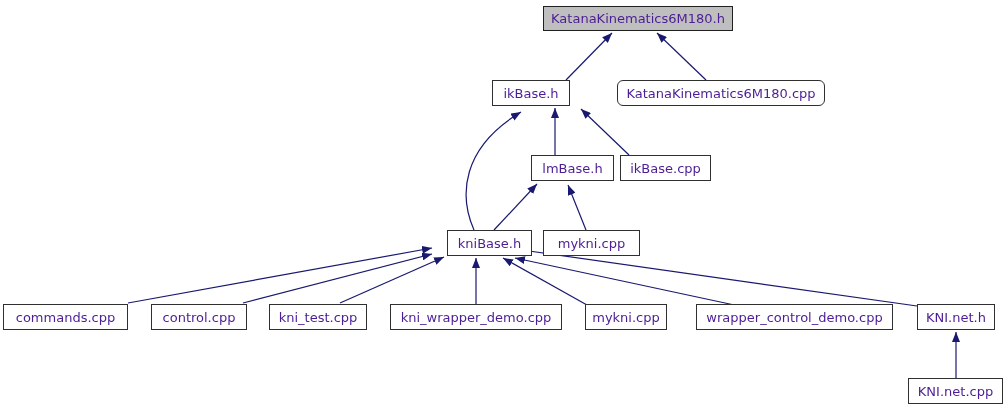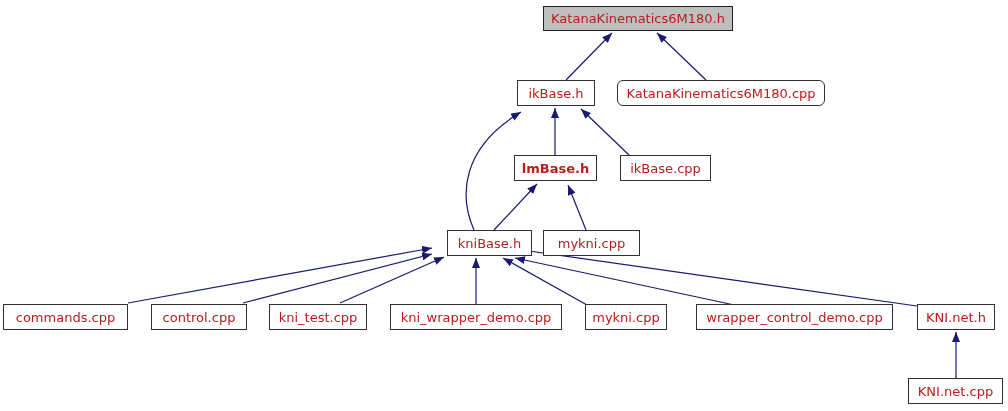--- a/index.html
+++ b/index.html
@@ -10,21 +10,21 @@
     background: #ffffff;
     font-family: "DejaVu Sans", "Liberation Sans", sans-serif;
     overflow: hidden;
   }
   #edges { position: absolute; left: 0; top: 0; width: 1008px; height: 411px; }
   .node {
     position: absolute;
     box-sizing: border-box;
     border: 1px solid #303030;
     background: #ffffff;
-    color: #b91c1c;
+    color: #4c1d95;
     font-size: 13px;
     display: flex;
     align-items: center;
     justify-content: center;
     white-space: nowrap;
     cursor: pointer;
   }
   .node.highlight { background: #bfbfbf; border-color: #202020; }
   .edge { stroke: #191970; stroke-width: 1.2; fill: none; }
 </style>
@@ -51,25 +51,25 @@
     <path class="edge" d="M340,303 L444,257" marker-end="url(#arrow)"></path>
     <path class="edge" d="M476,304 L476,258" marker-end="url(#arrow)"></path>
     <path class="edge" d="M587,305 L503,258" marker-end="url(#arrow)"></path>
     <path class="edge" d="M739,306 L515,258" marker-end="url(#arrow)"></path>
     <path class="edge" d="M917,306 L522,250" marker-end="url(#arrow)"></path>
     <path class="edge" d="M956,378 L956,332" marker-end="url(#arrow)"></path>
   </svg>
 
   <div class="node highlight" style="left:543px; top:6px;  width:190px; height:25px;">KatanaKinematics6M180.h</div>
 
-  <div class="node" style="left:517px; top:80px; width:78px;  height:26px;">ikBase.h</div>
+  <div class="node" style="left:492px; top:80px; width:78px;  height:26px;">ikBase.h</div>
 
   <div class="node" style="left:617px; top:80px; width:208px; height:26px;border-radius:6px;">KatanaKinematics6M180.cpp</div>
 
-  <div class="node" style="left:514px; top:155px; width:83px;  height:26px;font-weight:bold;">lmBase.h</div>
+  <div class="node" style="left:531px; top:155px; width:83px;  height:26px;">lmBase.h</div>
 
   <div class="node" style="left:620px; top:155px; width:91px;  height:26px;">ikBase.cpp</div>
 
   <div class="node" style="left:435px; top:230px; width:85px;  height:26px;margin-left:12px;">kniBase.h</div>
 
   <div class="node" style="left:543px; top:230px; width:97px;  height:26px;">mykni.cpp</div>
 
   <div class="node" style="left:3px;   top:304px; width:125px; height:26px;">commands.cpp</div>
 
   <div class="node" style="left:151px; top:304px; width:96px;  height:26px;">control.cpp</div>

